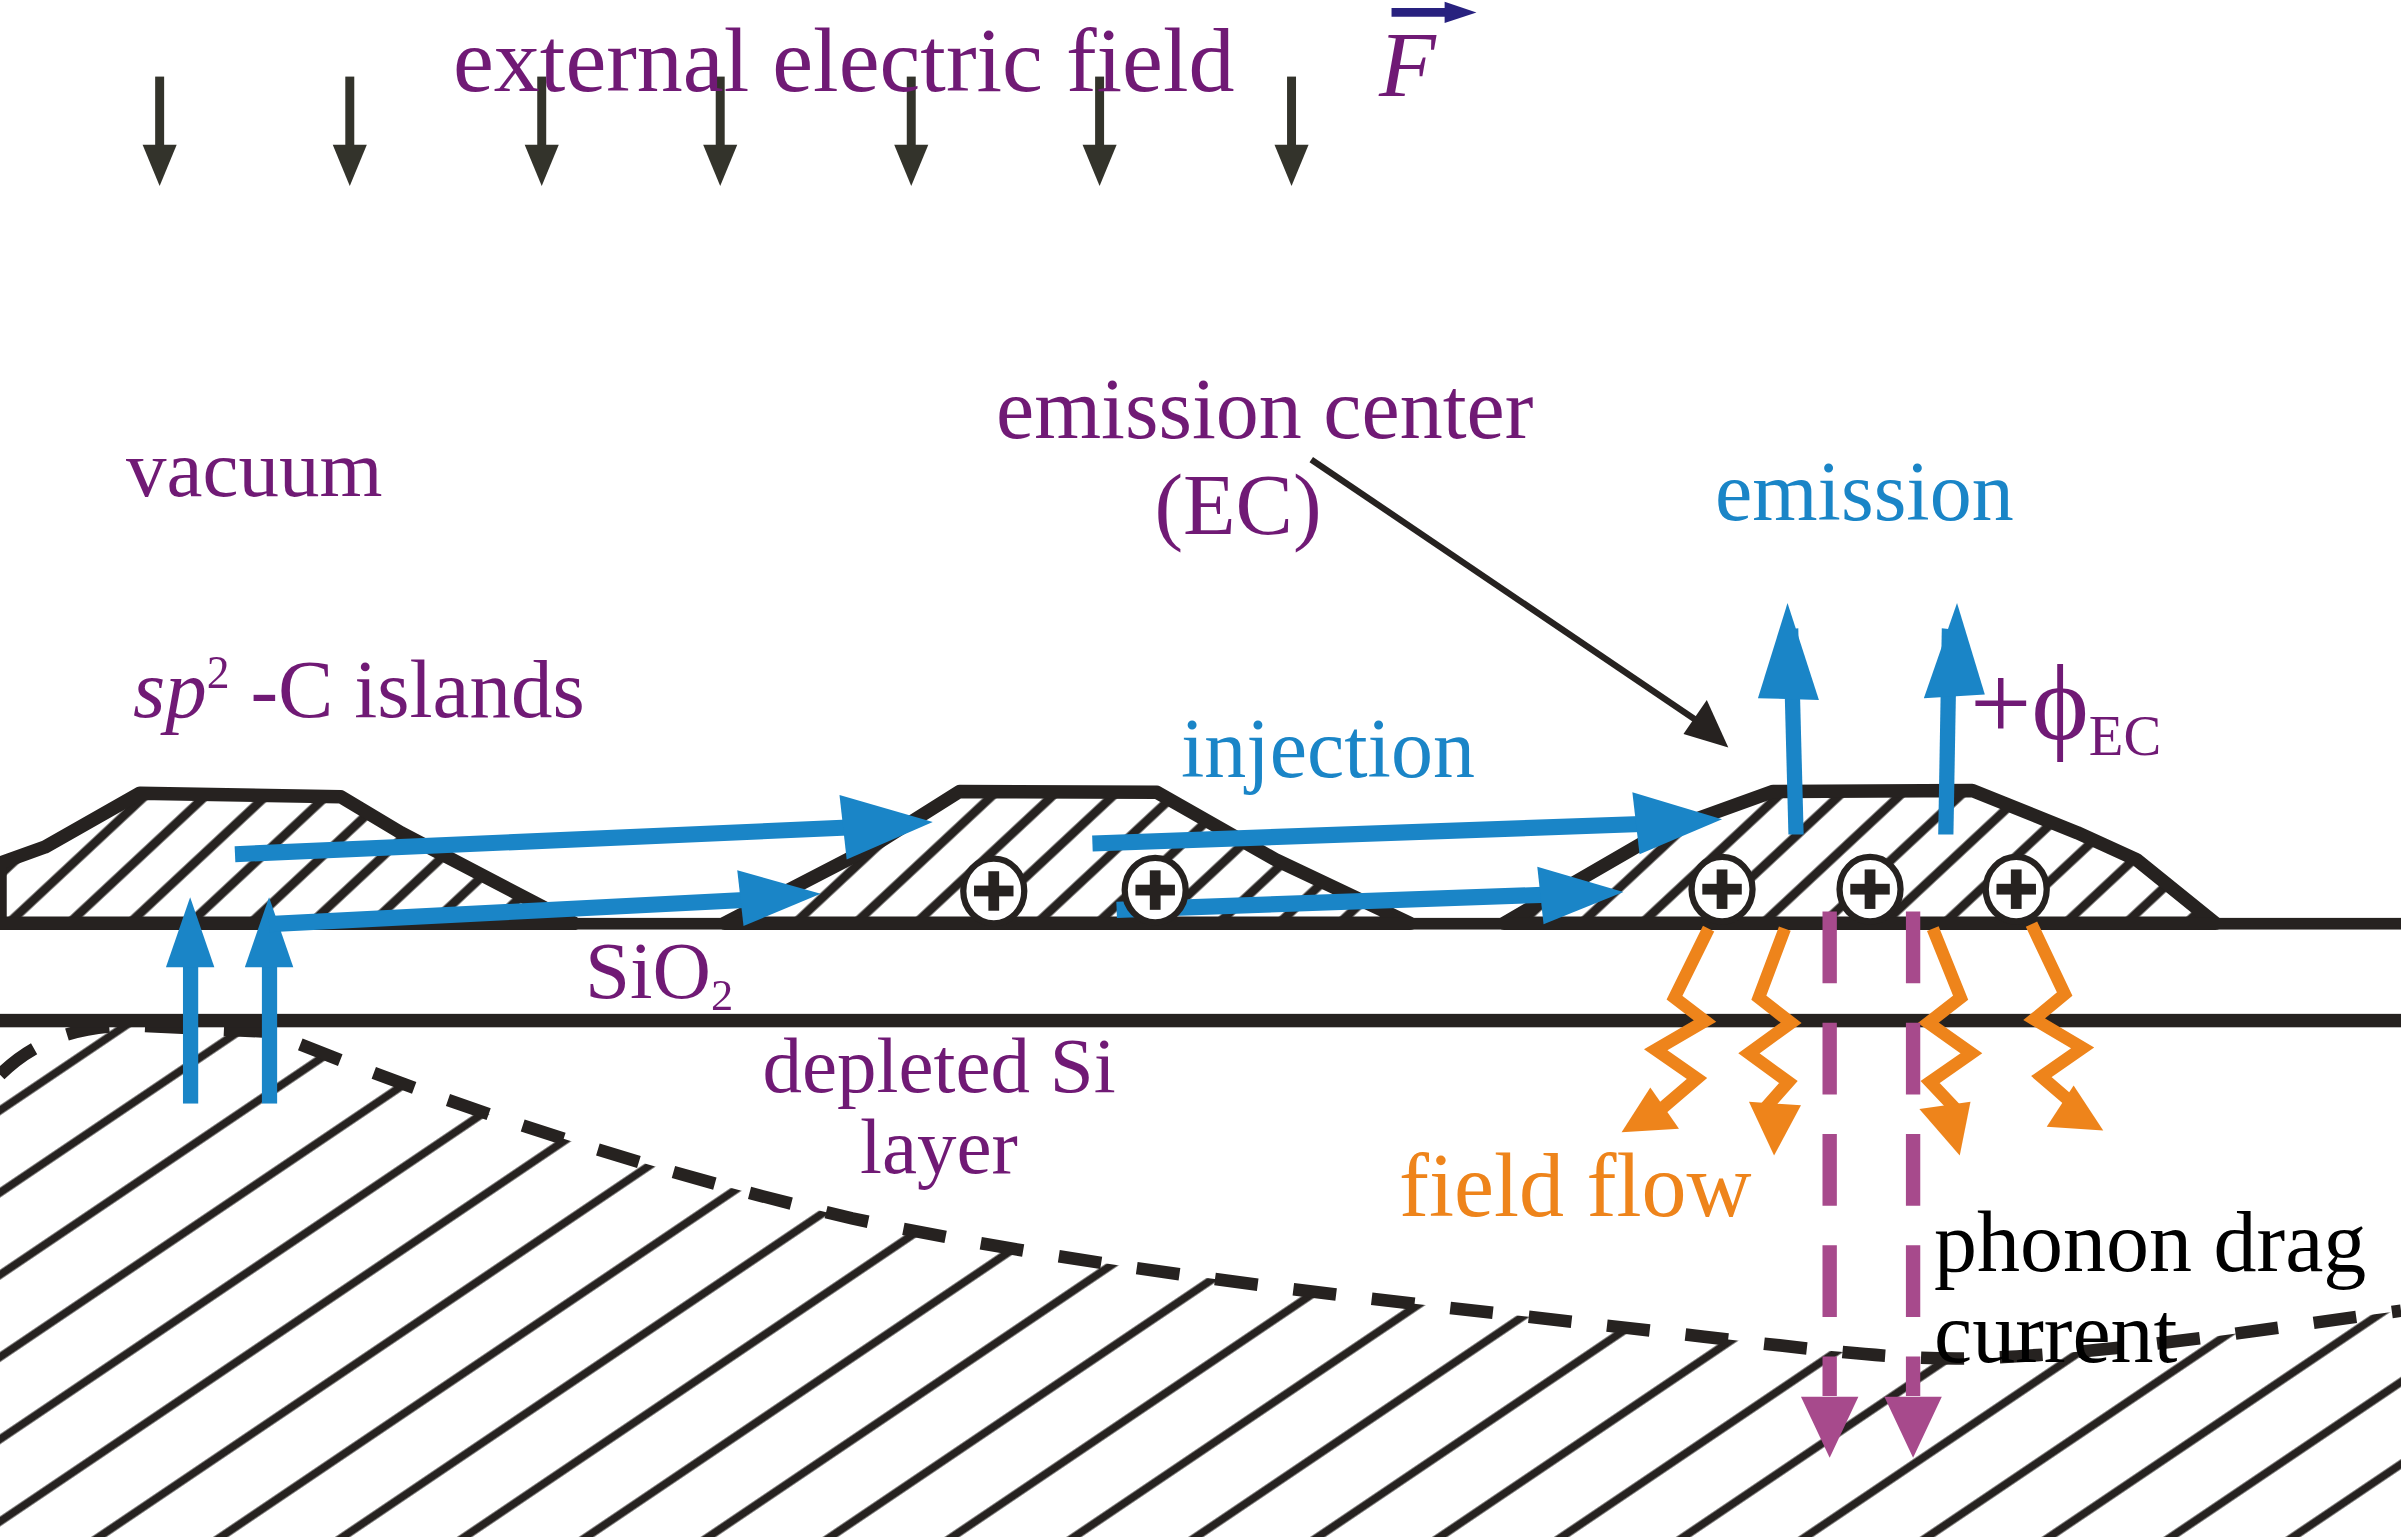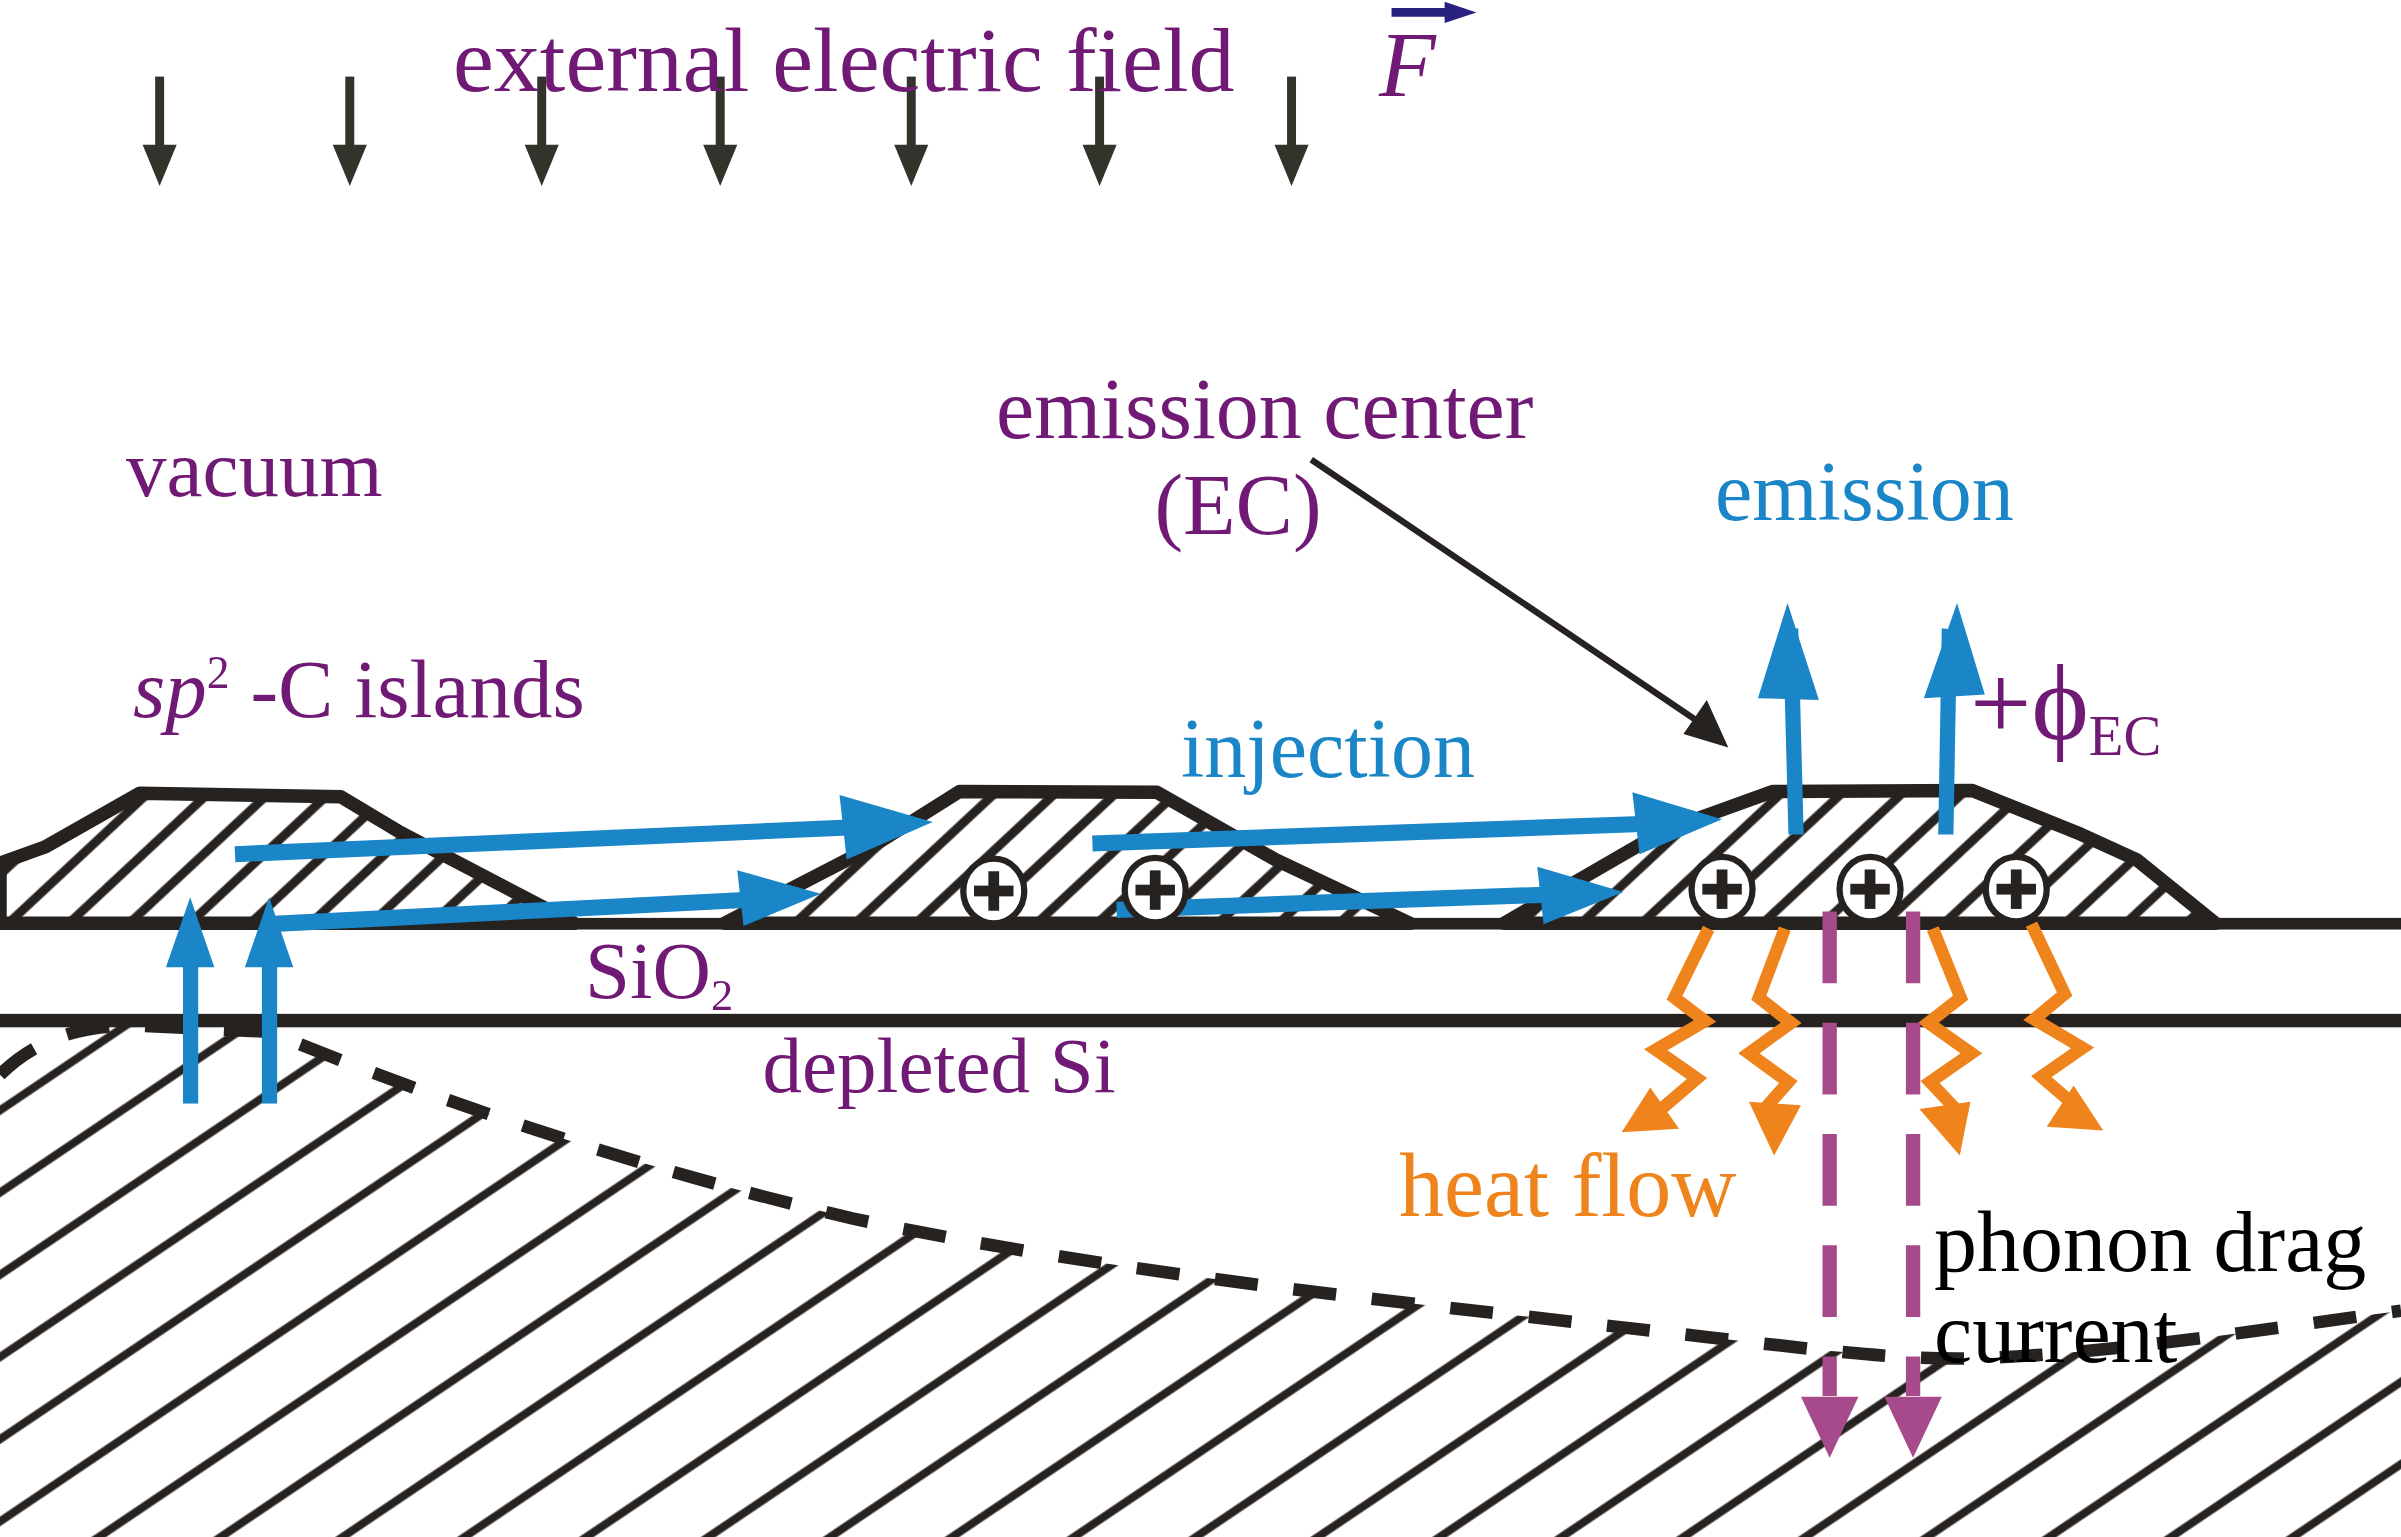--- a/index.html
+++ b/index.html
@@ -220,23 +220,24 @@
   <div class="lbl ink" style="left:1970px;top:648px;font-size:109px;">
     <span>+ϕ</span><span class="sub" style="font-size:52%;">EC</span>
   </div>
 
   <div class="lbl ink" style="left:585px;top:931px;font-size:81px;">
     <span>SiO</span><span class="sub">2</span>
   </div>
 
   <div class="lbl ink center" style="left:762px;top:1026px;width:354px;font-size:79px;line-height:1.02;">
     <div>depleted Si</div>
-  </div>
-
-  <div class="lbl orange" style="left:1399px;top:1141px;font-size:90px;">heat flow</div>
+    <div>layer</div>
+  </div>
+
+  <div class="lbl orange" style="left:1399px;top:1141px;font-size:90px;">field flow</div>
 
   <div class="lbl purple" style="left:1934px;top:1197px;font-size:86px;line-height:1.06;">
     <div>phonon drag</div>
     <div>current</div>
   </div>
 
   <div class="lbl ink" style="left:253px;top:1240px;font-size:88px;line-height:1.08;">
   </div>
 
 </div>

